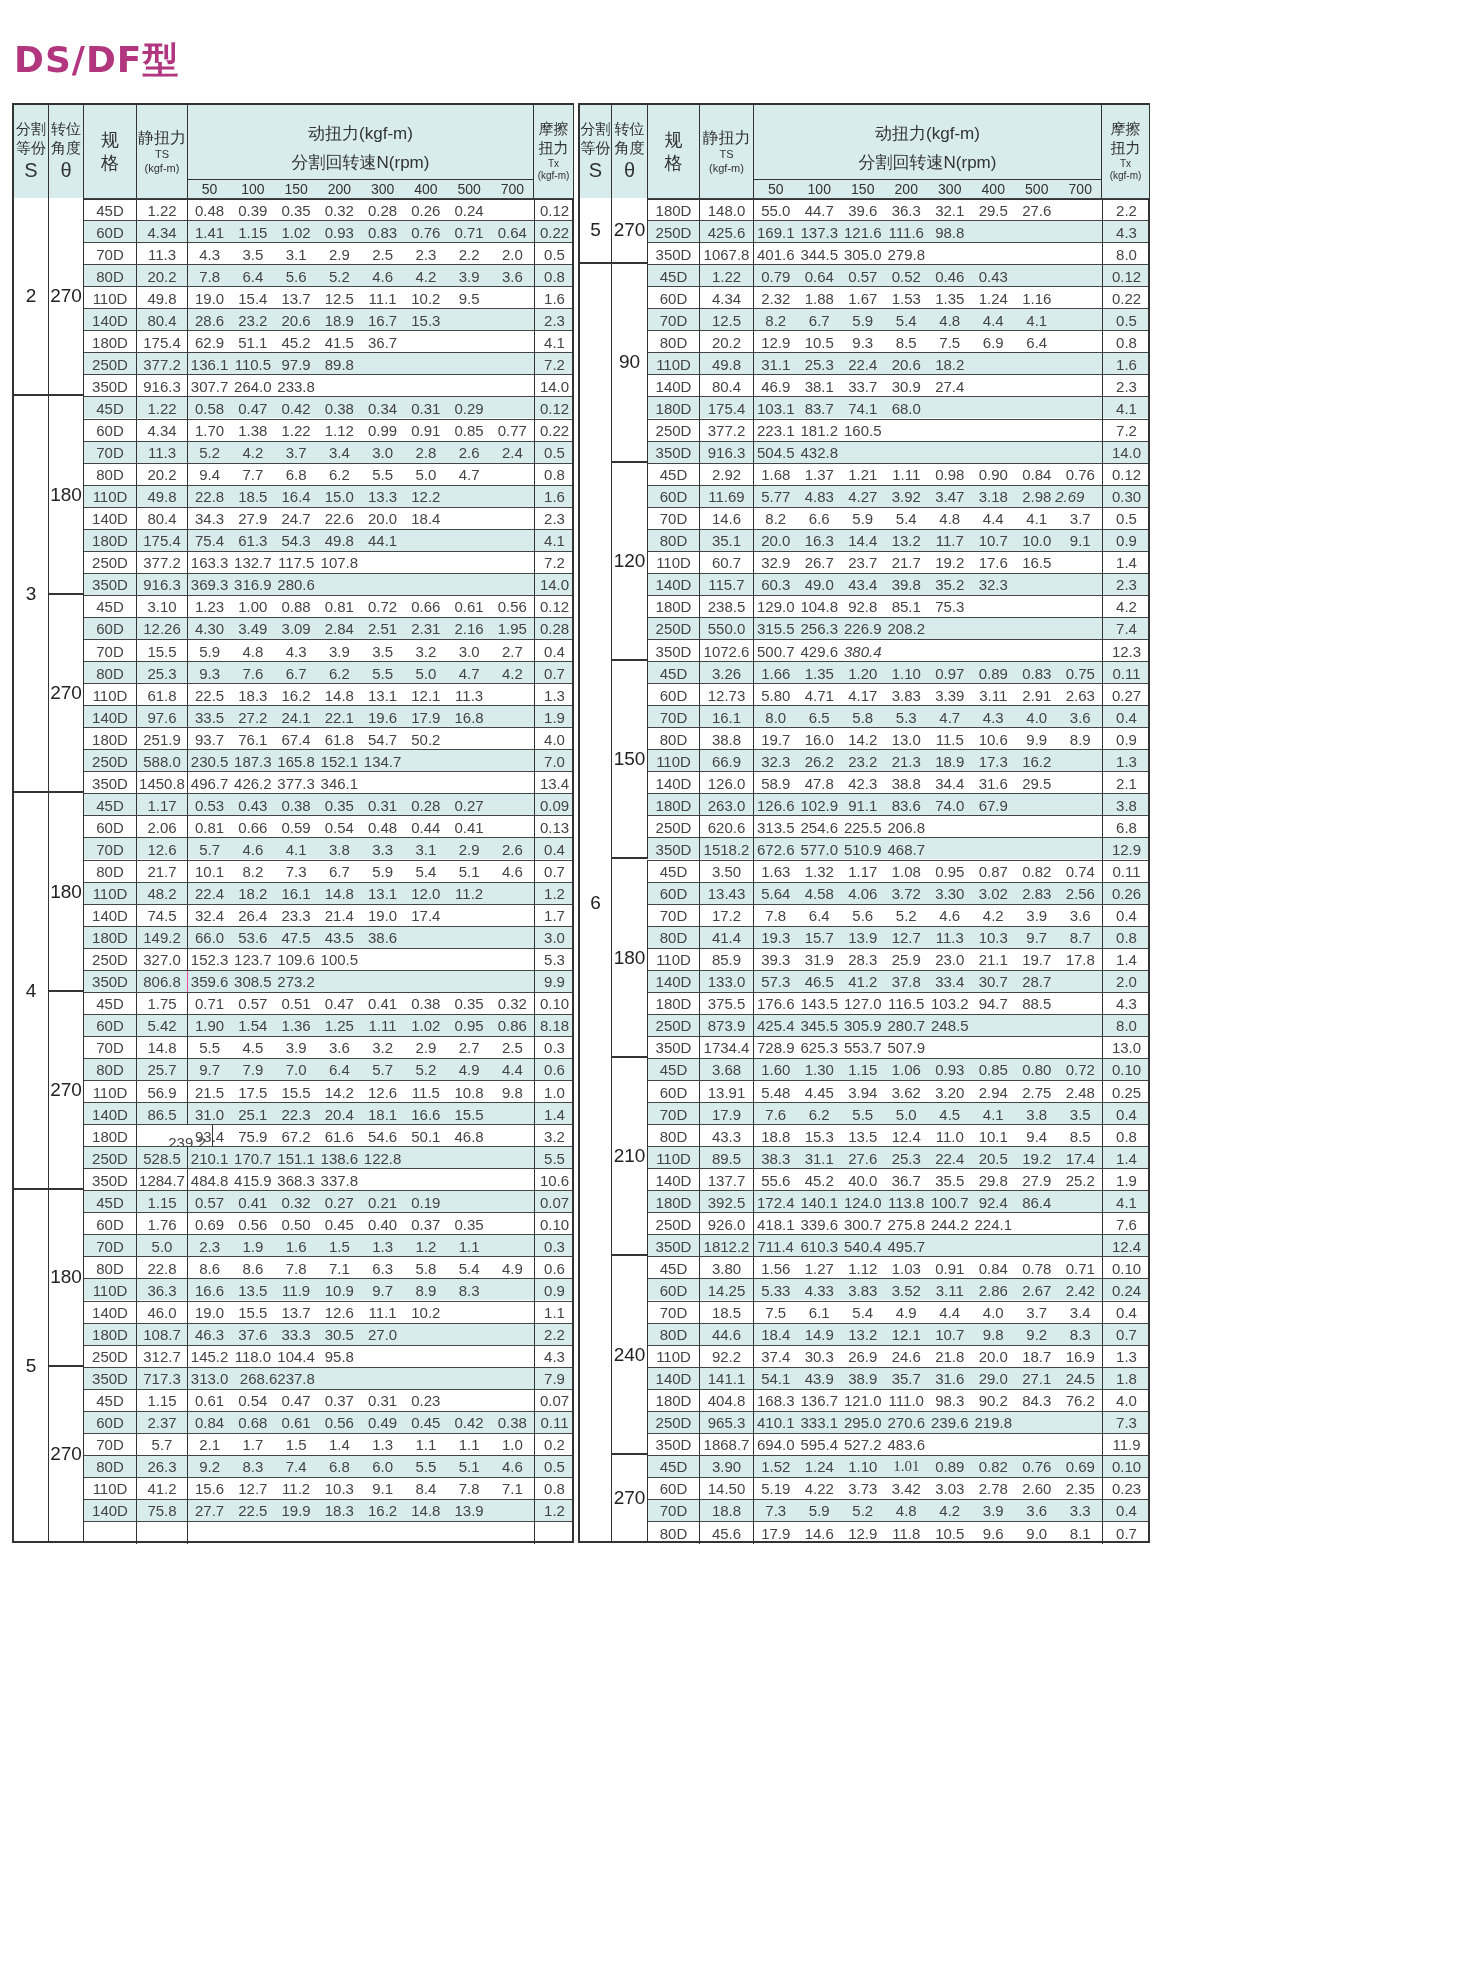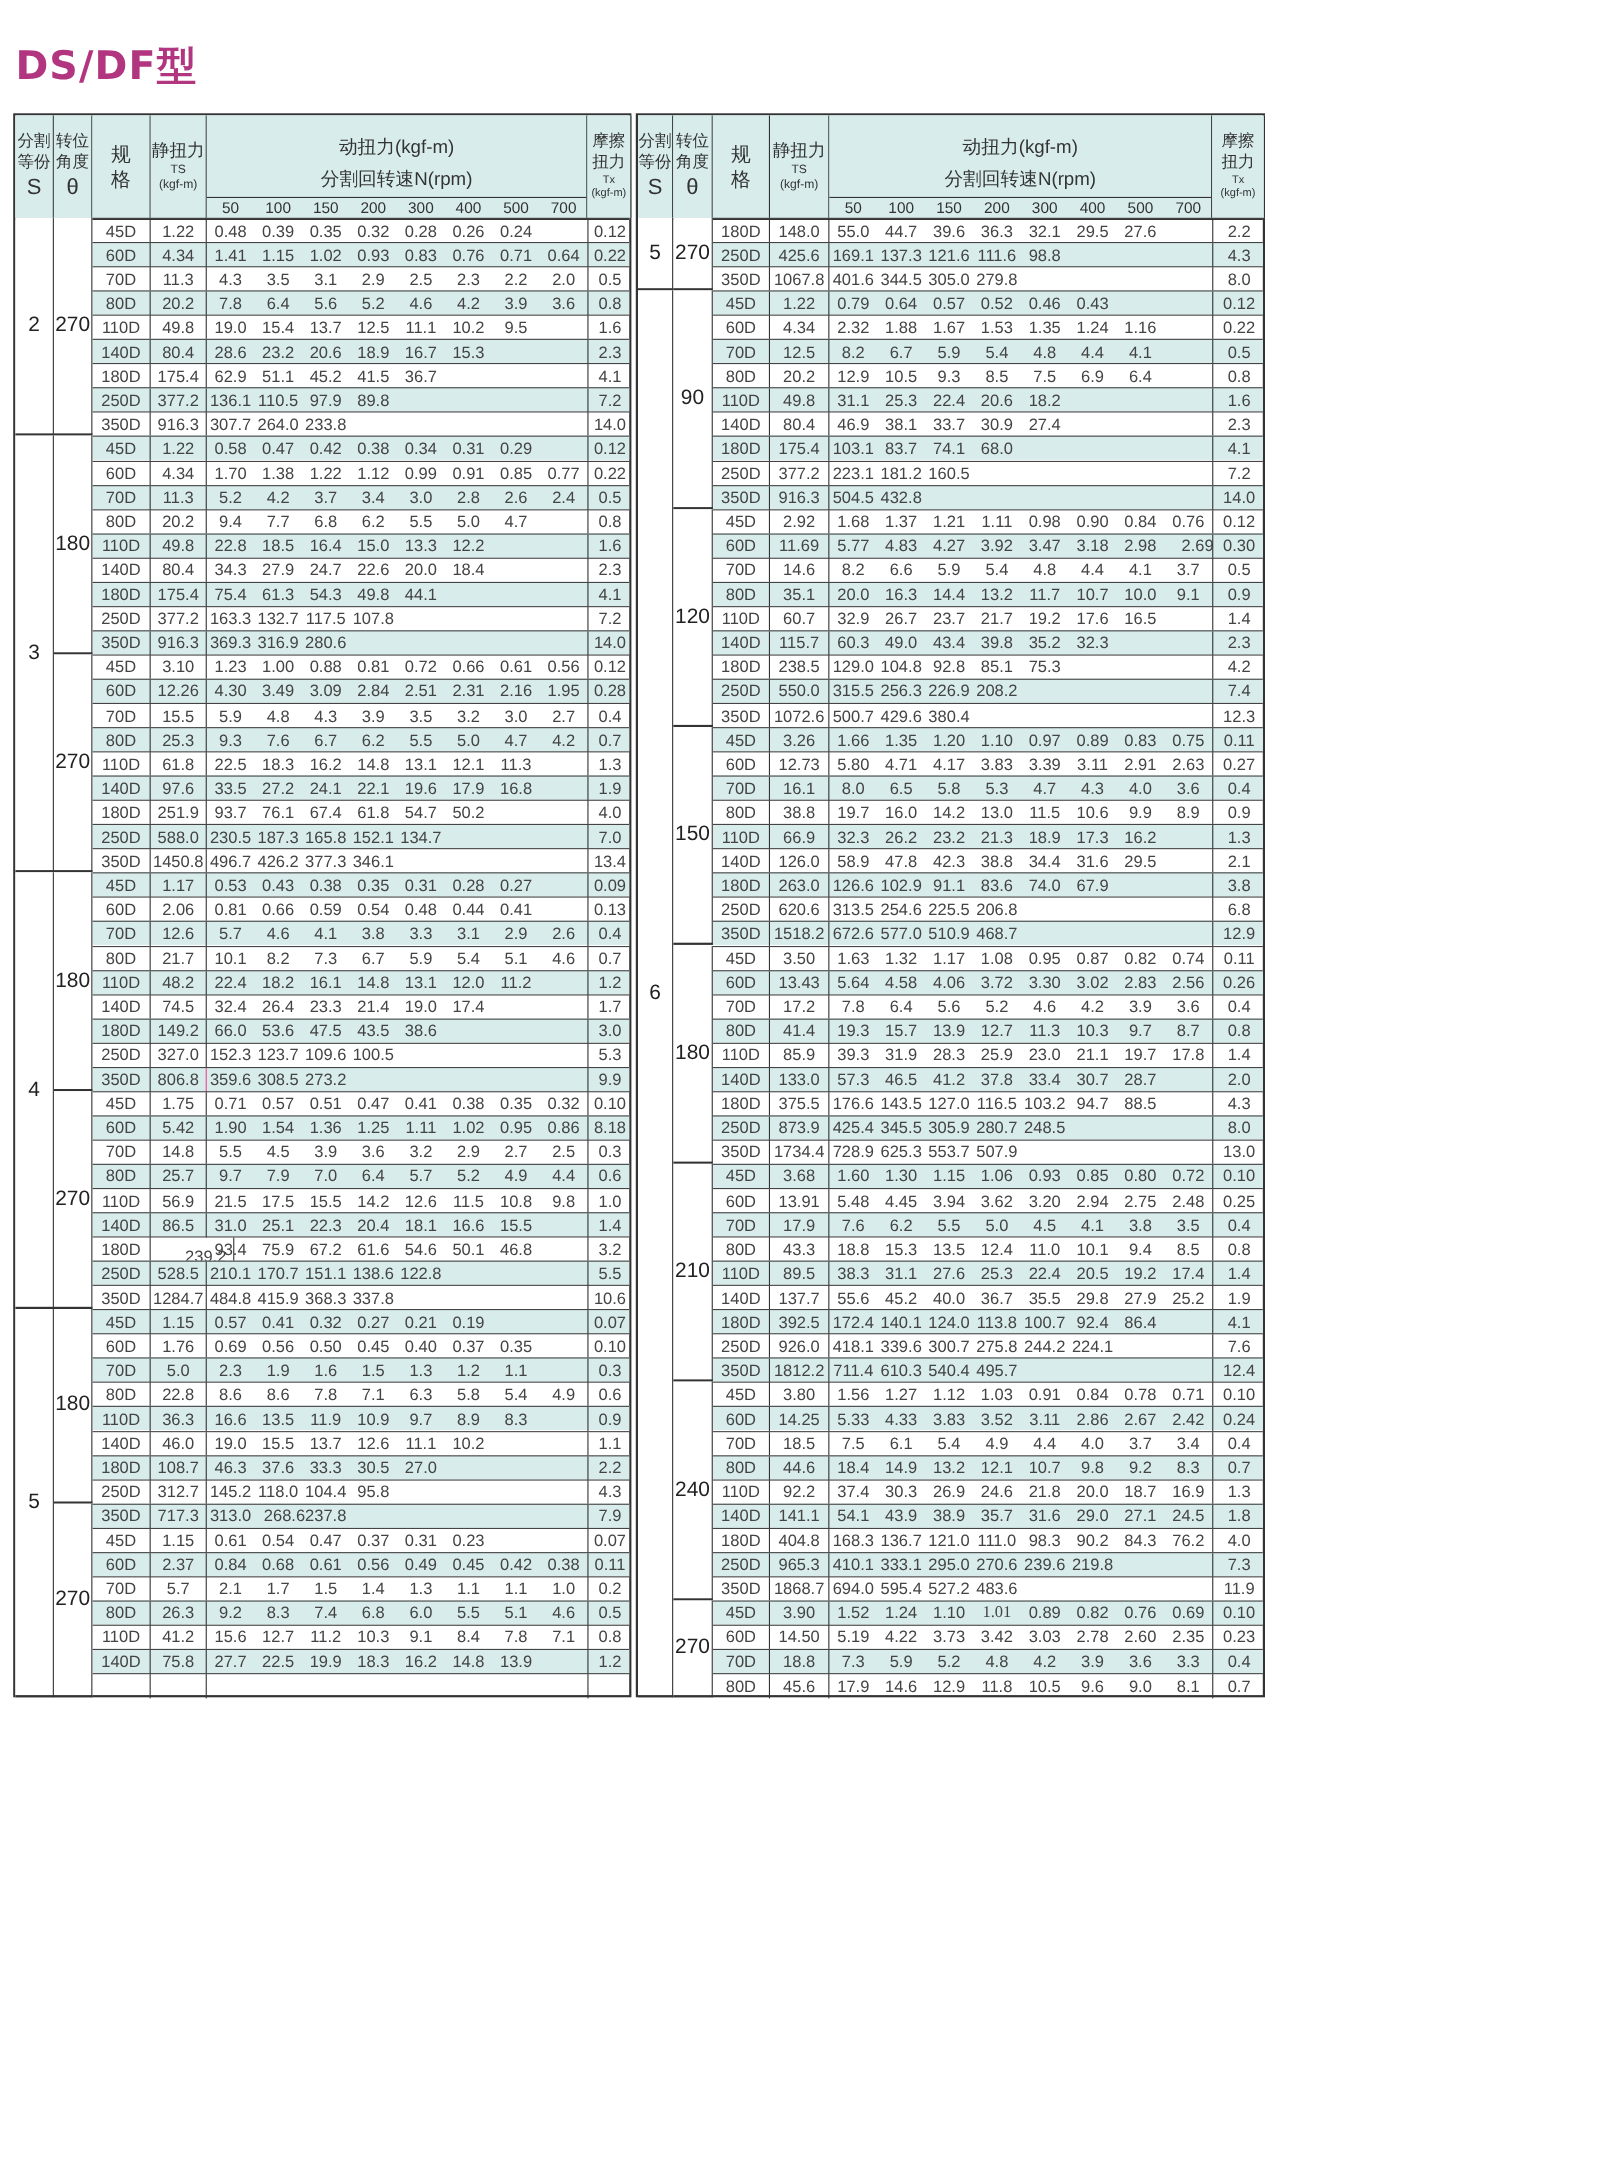--- a/index.html
+++ b/index.html
@@ -1083,21 +1083,21 @@
       <div class="row shade" style="top:379.65000000000003px;height:22.05px;left:68px;">
         <div class="cell v" style="left:0;top:0;width:52px;height:22.05px;border-right:1px solid #333;">60D</div>
         <div class="cell v" style="left:52px;top:0;width:54px;height:22.05px;border-right:1px solid #333;">11.69</div>
         <div class="cell v" style="left:106px;top:0;width:43.5px;height:22.05px;">5.77</div>
         <div class="cell v" style="left:149.5px;top:0;width:43.5px;height:22.05px;">4.83</div>
         <div class="cell v" style="left:193px;top:0;width:43.5px;height:22.05px;">4.27</div>
         <div class="cell v" style="left:236.5px;top:0;width:43.5px;height:22.05px;">3.92</div>
         <div class="cell v" style="left:280px;top:0;width:43.5px;height:22.05px;">3.47</div>
         <div class="cell v" style="left:323.5px;top:0;width:43.5px;height:22.05px;">3.18</div>
         <div class="cell v" style="left:367px;top:0;width:43.5px;height:22.05px;">2.98</div>
-        <div class="cell v" style="left:419px;top:0;width:43.5px;height:22.05px;">2.69</div>
+        <div class="cell v" style="left:400px;top:0;width:43.5px;height:22.05px;font-style:italic;">2.69</div>
         <div class="cell v" style="left:454px;top:0;width:48px;height:22.05px;border-left:1px solid #333;">0.30</div>
       </div>
       <div class="row" style="top:401.7px;height:22.05px;left:68px;">
         <div class="cell v" style="left:0;top:0;width:52px;height:22.05px;border-right:1px solid #333;">70D</div>
         <div class="cell v" style="left:52px;top:0;width:54px;height:22.05px;border-right:1px solid #333;">14.6</div>
         <div class="cell v" style="left:106px;top:0;width:43.5px;height:22.05px;">8.2</div>
         <div class="cell v" style="left:149.5px;top:0;width:43.5px;height:22.05px;">6.6</div>
         <div class="cell v" style="left:193px;top:0;width:43.5px;height:22.05px;">5.9</div>
         <div class="cell v" style="left:236.5px;top:0;width:43.5px;height:22.05px;">5.4</div>
         <div class="cell v" style="left:280px;top:0;width:43.5px;height:22.05px;">4.8</div>
@@ -1169,21 +1169,21 @@
         <div class="cell v" style="left:323.5px;top:0;width:43.5px;height:22.05px;"></div>
         <div class="cell v" style="left:367px;top:0;width:43.5px;height:22.05px;"></div>
         <div class="cell v" style="left:410.5px;top:0;width:43.5px;height:22.05px;"></div>
         <div class="cell v" style="left:454px;top:0;width:48px;height:22.05px;border-left:1px solid #333;">7.4</div>
       </div>
       <div class="row" style="top:534px;height:22.05px;left:68px;">
         <div class="cell v" style="left:0;top:0;width:52px;height:22.05px;border-right:1px solid #333;">350D</div>
         <div class="cell v" style="left:52px;top:0;width:54px;height:22.05px;border-right:1px solid #333;">1072.6</div>
         <div class="cell v" style="left:106px;top:0;width:43.5px;height:22.05px;">500.7</div>
         <div class="cell v" style="left:149.5px;top:0;width:43.5px;height:22.05px;">429.6</div>
-        <div class="cell v" style="left:193px;top:0;width:43.5px;height:22.05px;">380.4</div>
+        <div class="cell v" style="left:193px;top:0;width:43.5px;height:22.05px;font-style:italic;">380.4</div>
         <div class="cell v" style="left:236.5px;top:0;width:43.5px;height:22.05px;"></div>
         <div class="cell v" style="left:280px;top:0;width:43.5px;height:22.05px;"></div>
         <div class="cell v" style="left:323.5px;top:0;width:43.5px;height:22.05px;"></div>
         <div class="cell v" style="left:367px;top:0;width:43.5px;height:22.05px;"></div>
         <div class="cell v" style="left:410.5px;top:0;width:43.5px;height:22.05px;"></div>
         <div class="cell v" style="left:454px;top:0;width:48px;height:22.05px;border-left:1px solid #333;">12.3</div>
       </div>
       <div class="grp" style="left:32px;top:357.6px;width:36px;height:198.45000000000002px;">120</div>
       <div class="row shade" style="top:556.05px;height:22.05px;left:68px;">
         <div class="cell v" style="left:0;top:0;width:52px;height:22.05px;border-right:1px solid #333;">45D</div>

